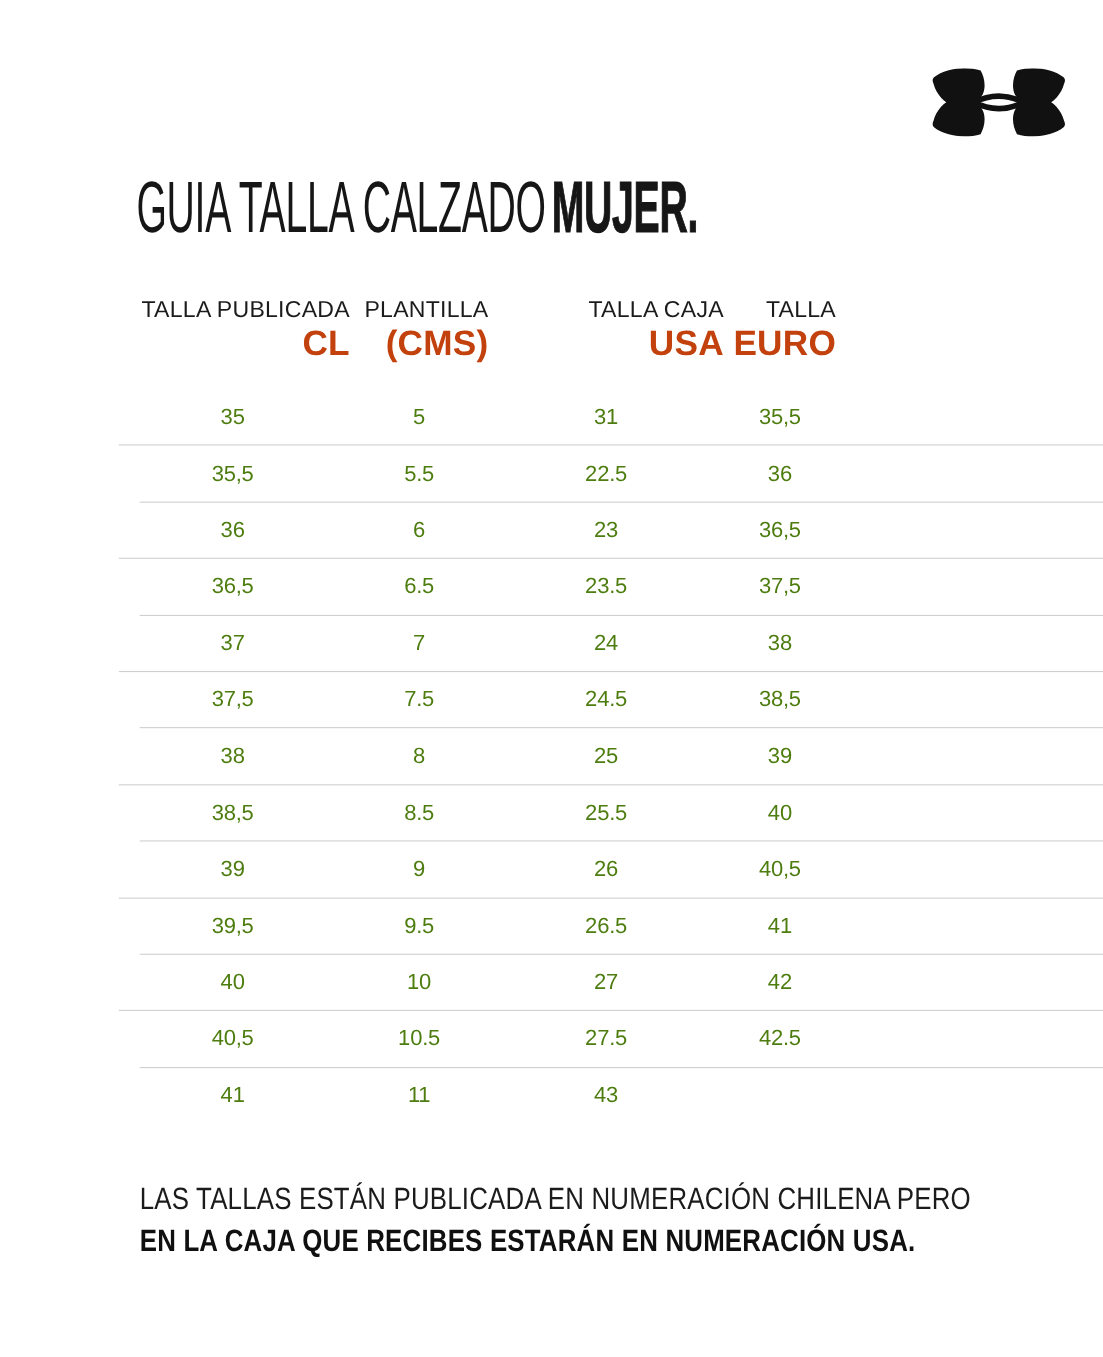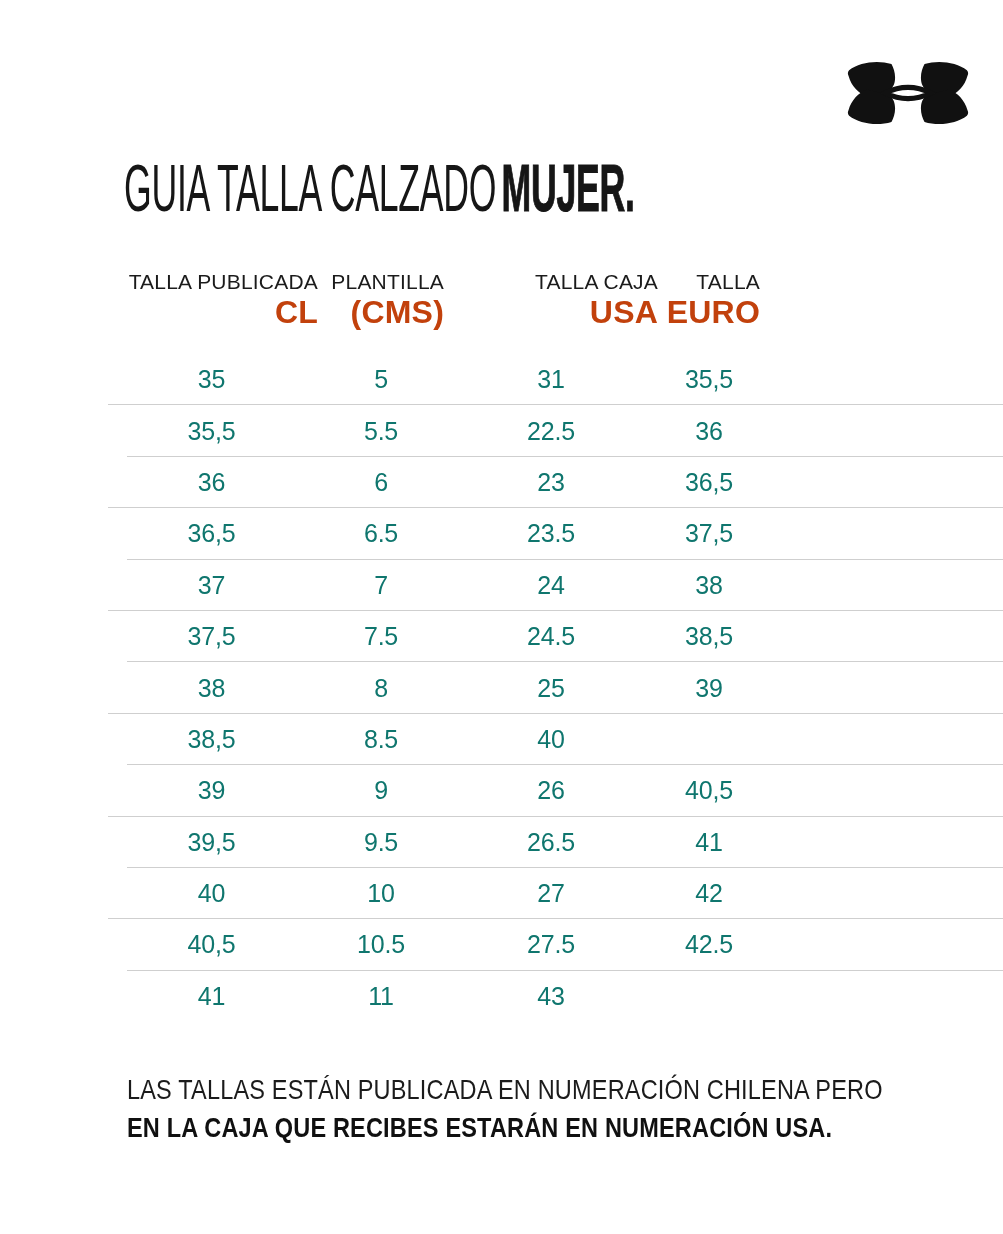--- a/index.html
+++ b/index.html
@@ -29,21 +29,21 @@
   .hcell{text-align:right}
   .h1{font-size:21px;line-height:26px;letter-spacing:0.2px;color:#1b1b1b;font-weight:400}
   .h2{font-size:32px;line-height:30px;margin-top:2px;letter-spacing:0.2px;font-weight:700;color:#c2410c}
 
   
   .sizes-table{position:absolute;left:0;right:0;top:354px}
   .trow{
     position:relative;height:51.4px;align-items:center;
     display:grid;grid-template-columns:213px 126px 214px 102px;padding-left:105px;
   }
-  .tcell{text-align:center;font-size:25px;letter-spacing:-0.2px;color:#0f766e}
+  .tcell{text-align:center;font-size:20px;letter-spacing:-0.2px;color:#4d7c0f}
   .trow:not(:last-child)::after{
     content:"";position:absolute;bottom:0;left:108px;right:0;height:1px;background:#cfcfcf;
   }
   .trow:nth-child(even):not(:last-child)::after{left:127px}
 
   
   .footnote{position:absolute;left:127px;top:1071px;white-space:nowrap}
   .footnote-inner{display:inline-block;transform:scaleX(0.84);transform-origin:0 0}
   .fn1{font-size:28px;line-height:38px;letter-spacing:0.2px;color:#1b1b1b;font-weight:400}
   .fn2{font-size:28px;line-height:38px;letter-spacing:0.2px;color:#101010;font-weight:700}
@@ -127,20 +127,21 @@
   </div>
   <div class="trow">
     <div class="tcell">38</div>
     <div class="tcell">8</div>
     <div class="tcell">25</div>
     <div class="tcell">39</div>
   </div>
   <div class="trow">
     <div class="tcell">38,5</div>
     <div class="tcell">8.5</div>
+    <div class="tcell">25.5</div>
     <div class="tcell">40</div>
   </div>
   <div class="trow">
     <div class="tcell">39</div>
     <div class="tcell">9</div>
     <div class="tcell">26</div>
     <div class="tcell">40,5</div>
   </div>
   <div class="trow">
     <div class="tcell">39,5</div>

